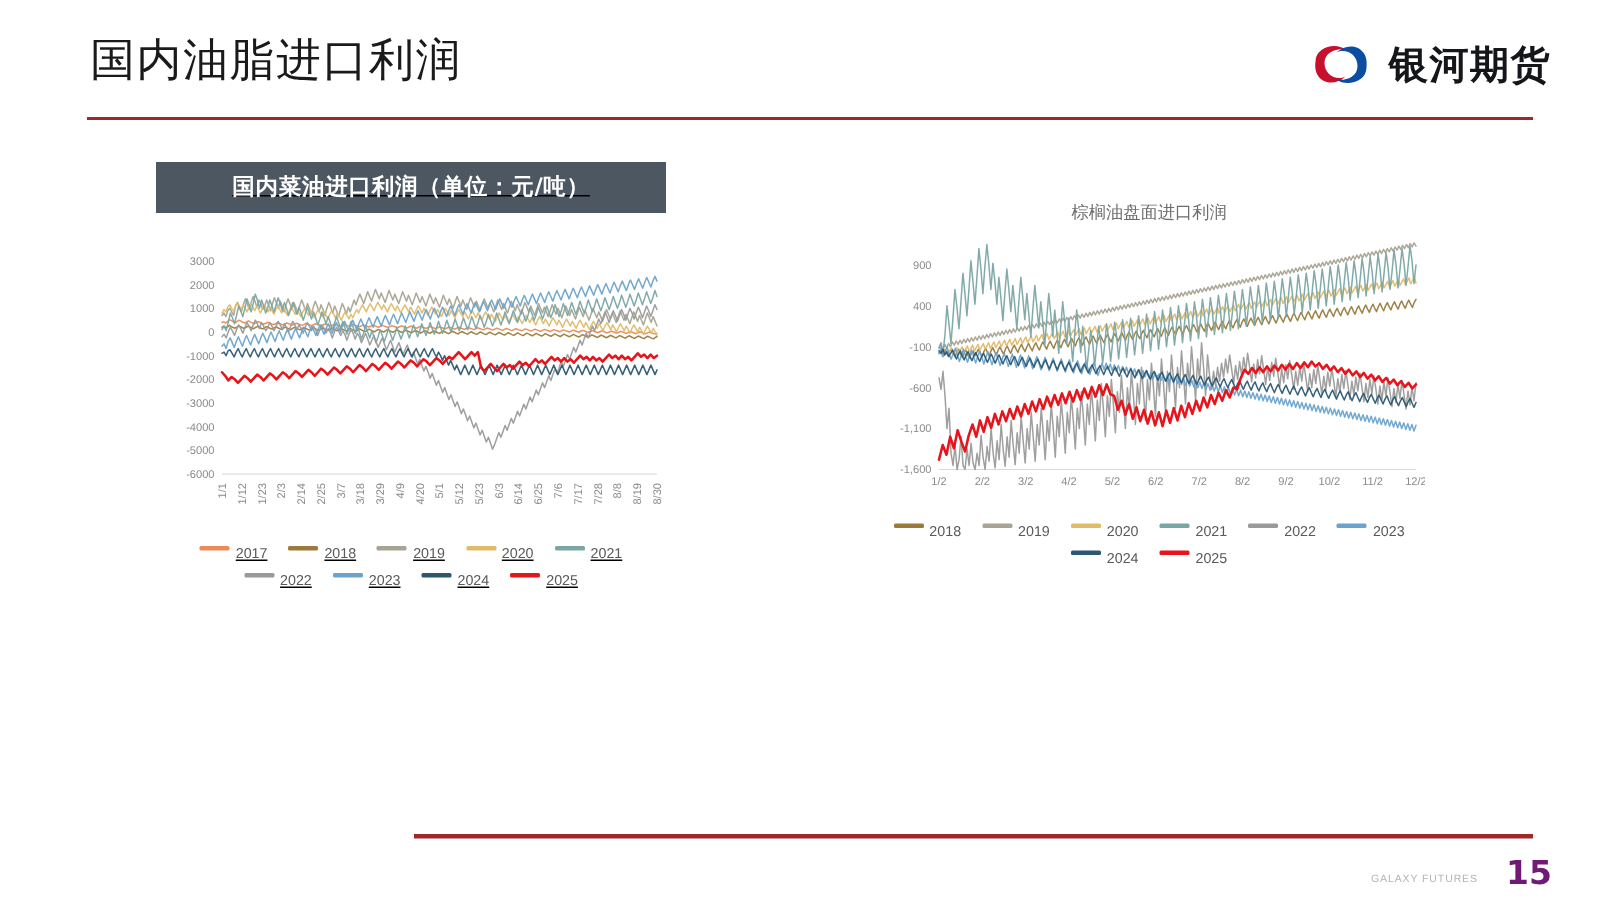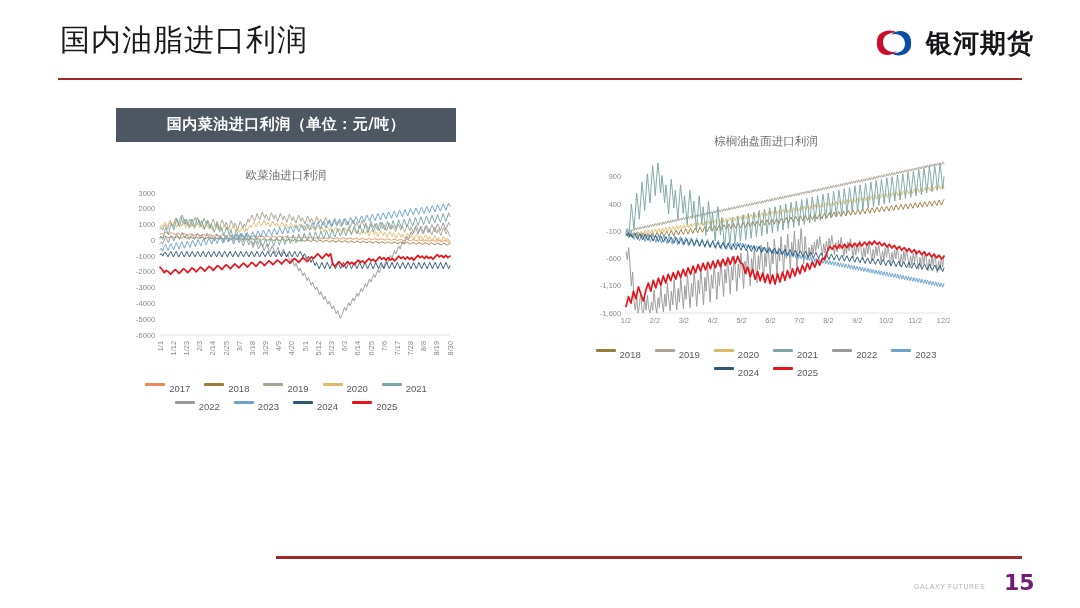--- a/index.html
+++ b/index.html
@@ -61,21 +61,21 @@
     font-family: "DejaVu Sans", sans-serif;
     letter-spacing: 1px;
     white-space: nowrap;
   }
 
   
   .panel {
     position: absolute;
     top: 108px;
   }
-  #panel-left  { left: 116px; width: 340px; }
+  #panel-left  { left: 104px; width: 340px; text-decoration: underline; }
   #panel-right { left: 582px; width: 368px; }
 
   .panel-header {
     background: #4c5762;
     color: #ffffff;
     font-size: 15px;
     font-weight: 700;
     font-family: "DejaVu Sans", sans-serif;
     text-align: center;
     padding: 7px 8px 8px 8px;
@@ -177,21 +177,20 @@
       </svg>
     </div>
     <div id="brand-name">银河期货</div>
   </div>
 </div>
 
 <div class="panel" id="panel-left">
   <div class="panel-header">国内菜油进口利润（单位：元/吨）</div>
 
   <div class="chart-block">
-    <div class="chart-title">欧菜油进口利润</div>
     <div class="plot-wrap">
       <svg class="plot-svg" id="svg-left" width="340" height="180" viewBox="0 0 340 180">
           <text x="39" y="8.6" class="ytick">3000</text>
           <text x="39" y="24.37777777777778" class="ytick">2000</text>
           <text x="39" y="40.15555555555556" class="ytick">1000</text>
           <text x="39" y="55.93333333333334" class="ytick">0</text>
           <text x="39" y="71.71111111111111" class="ytick">-1000</text>
           <text x="39" y="87.48888888888888" class="ytick">-2000</text>
           <text x="39" y="103.26666666666667" class="ytick">-3000</text>
           <text x="39" y="119.04444444444444" class="ytick">-4000</text>

